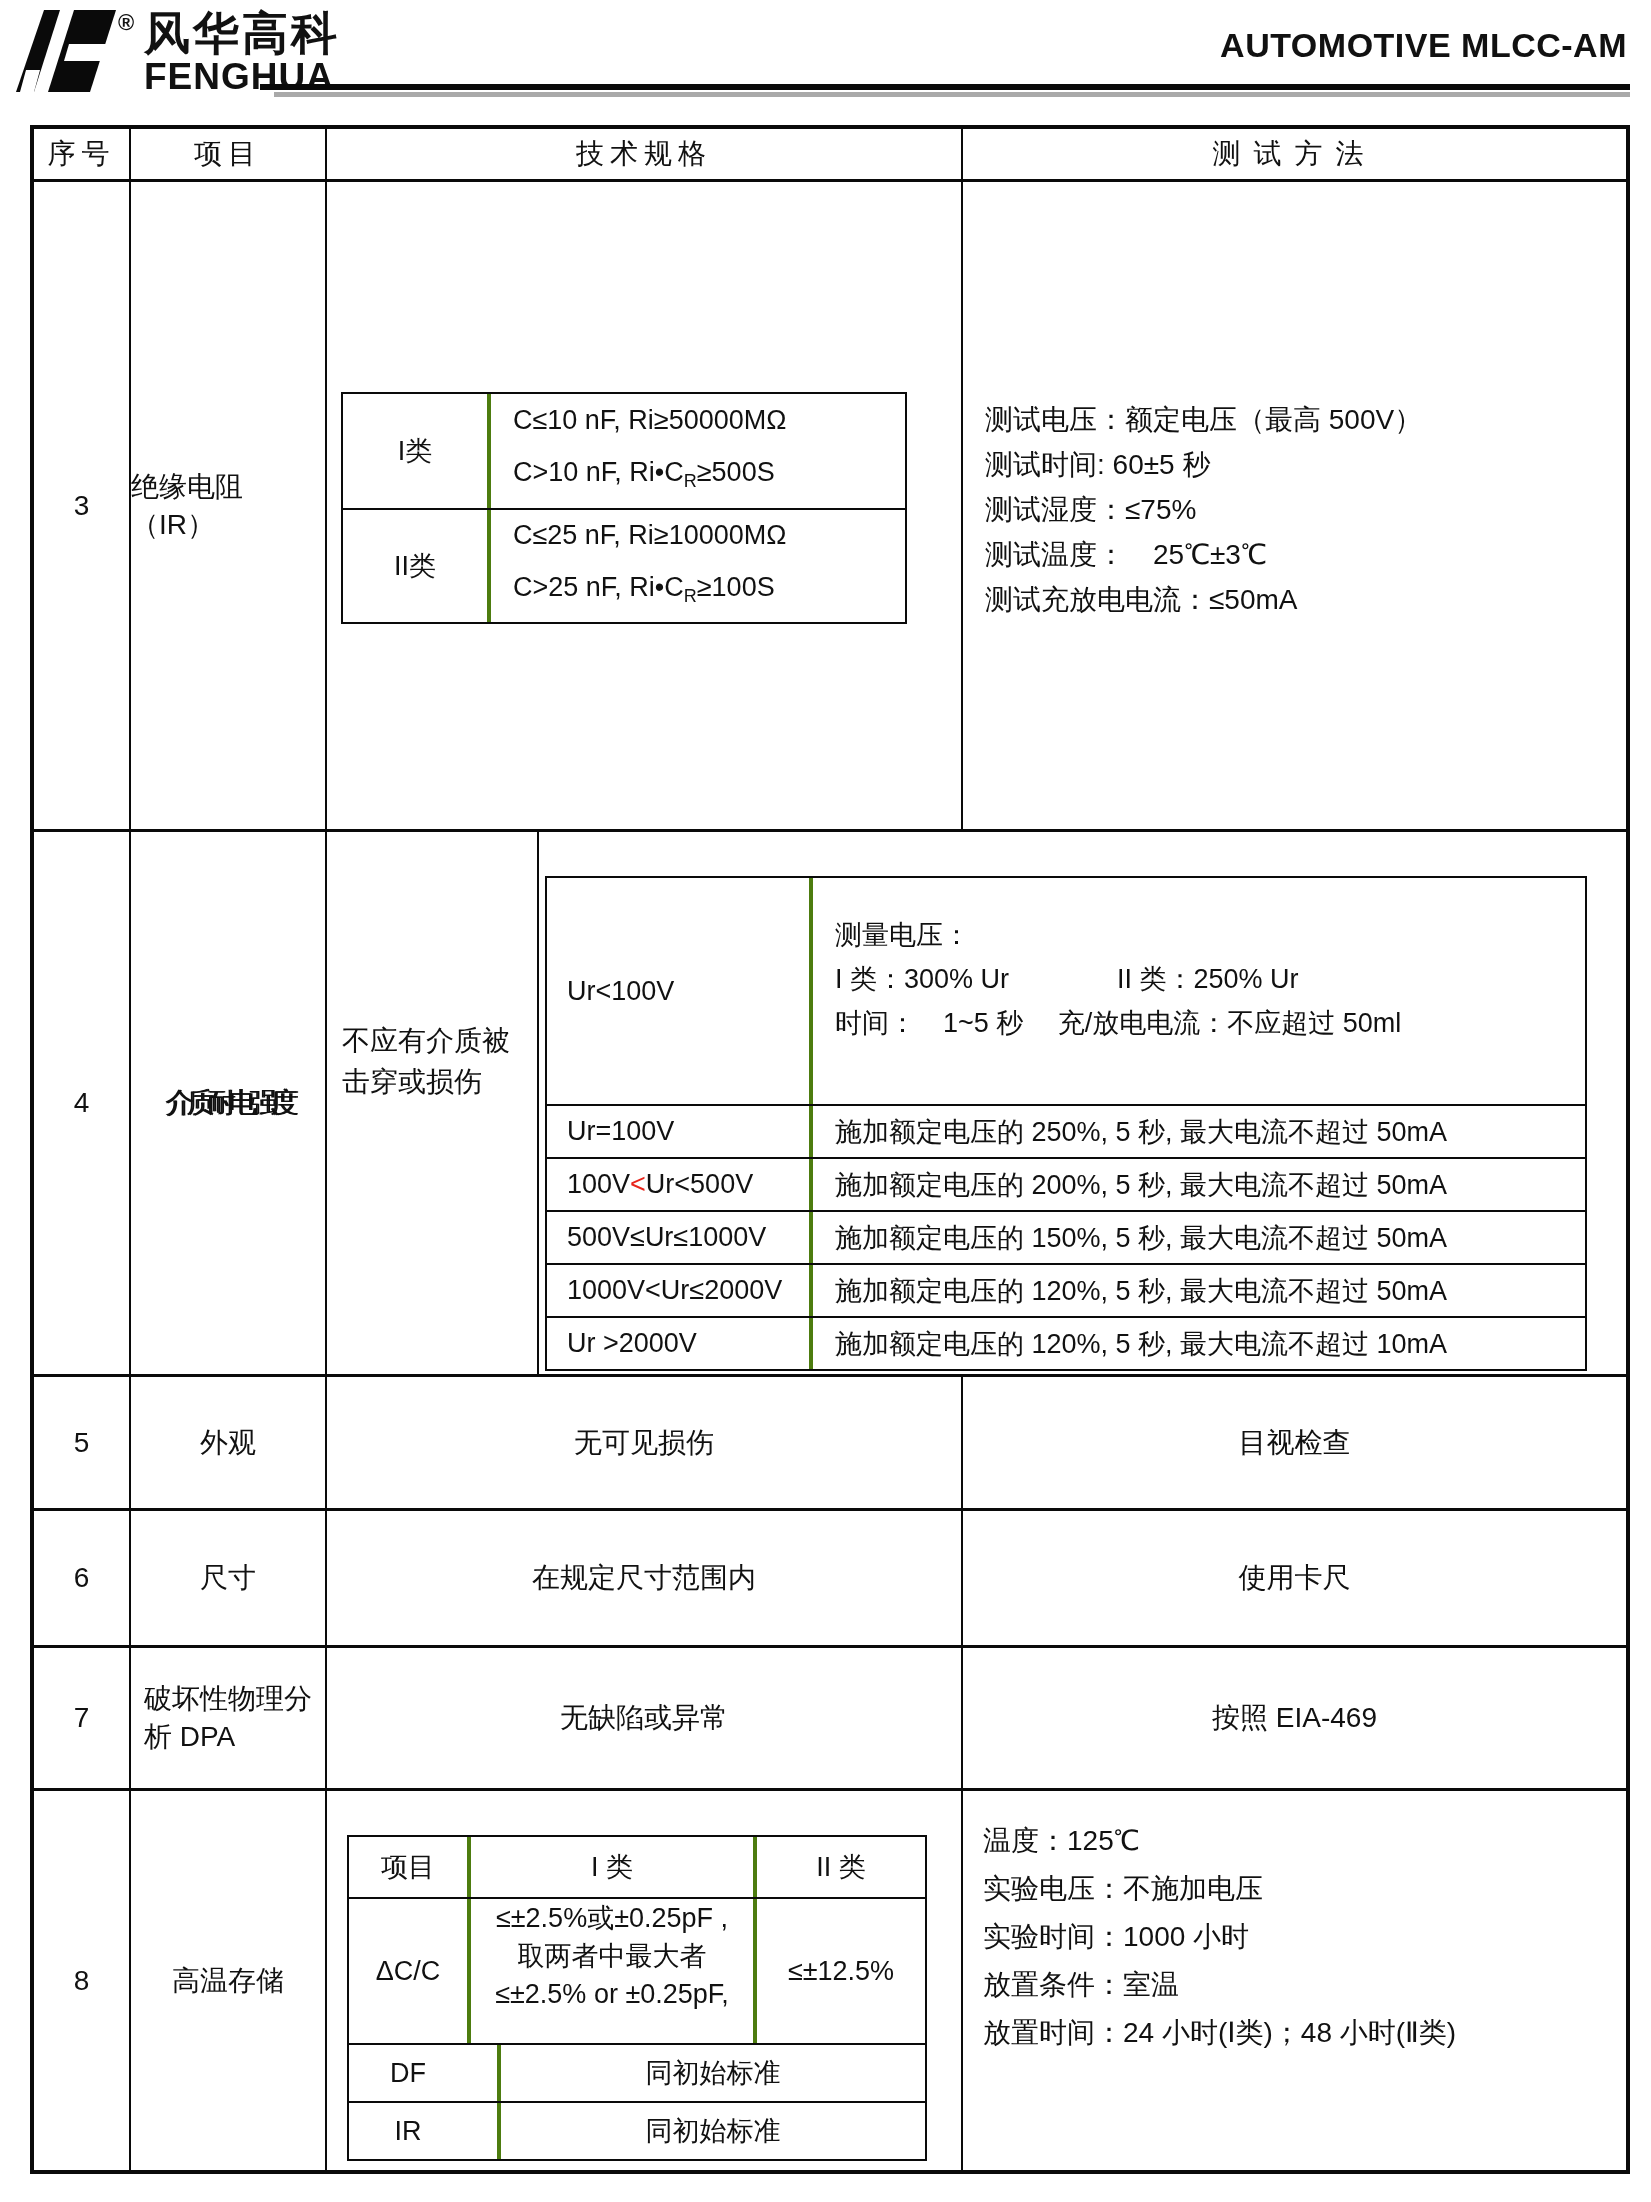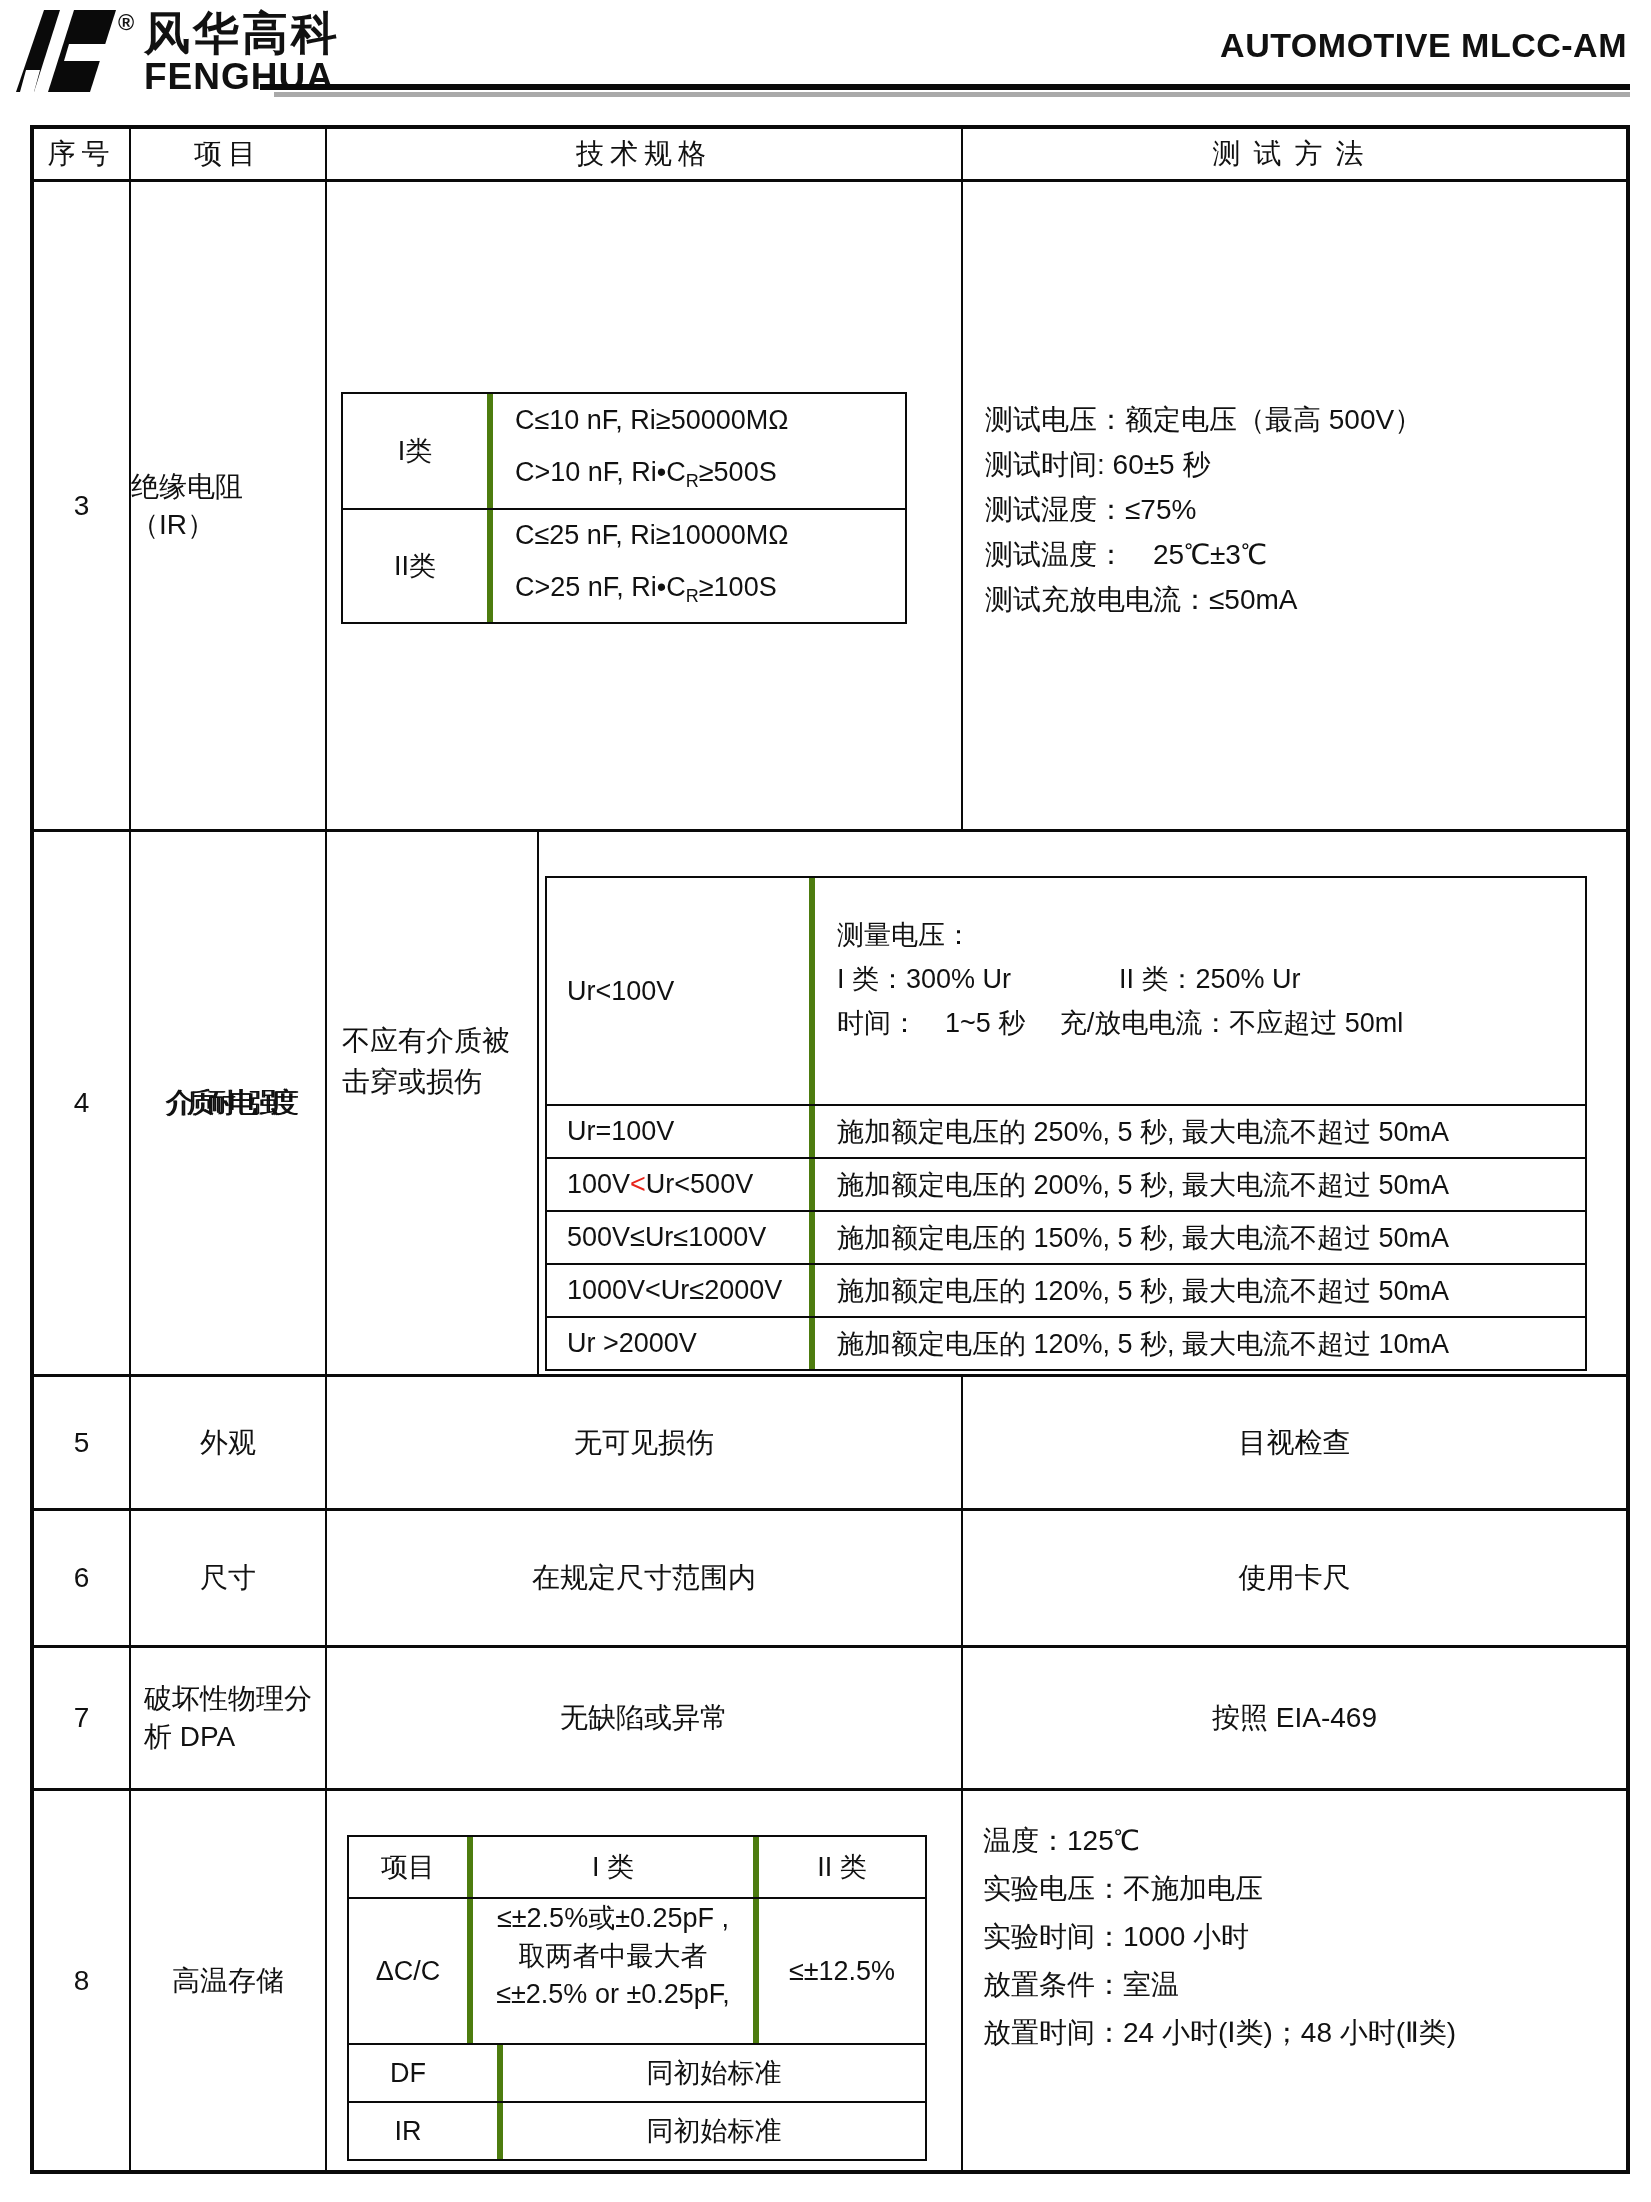--- a/index.html
+++ b/index.html
@@ -56,21 +56,21 @@
 
   
   .m3 { padding:215px 6px 0 22px; line-height:45px; }
   .m8 { padding:26px 6px 0 20px; line-height:48px; }
   .note4 { padding:188px 6px 0 15px; line-height:41px; }
 
   
   .inner { position:absolute; border:2px solid #0a0a0a; background:#fff; font-size:27px; }
   .irow { display:flex; border-top:2px solid #0a0a0a; }
   .irow:first-child { border-top:none; }
-  .icell { border-left:6px solid #4d7c0f; }
+  .icell { border-left:4px solid #4d7c0f; }
   .icell:first-child { border-left:none; }
 
   
   .ir-t { left:14px; top:210px; width:566px; }
   .ir-t .irow { height:114px; }
   .ir-lab { width:144px; }
   .ir-val { flex:1; display:flex; flex-direction:column; justify-content:center; padding-left:22px; }
   .ir-val div { line-height:52px; }
   sub.cr { font-size:18px; }
 

